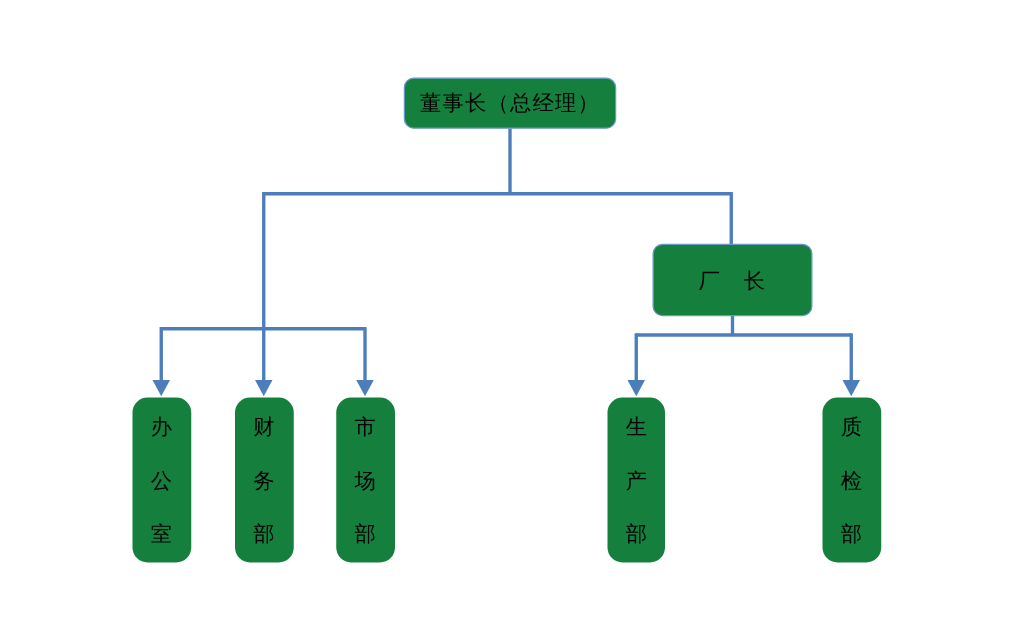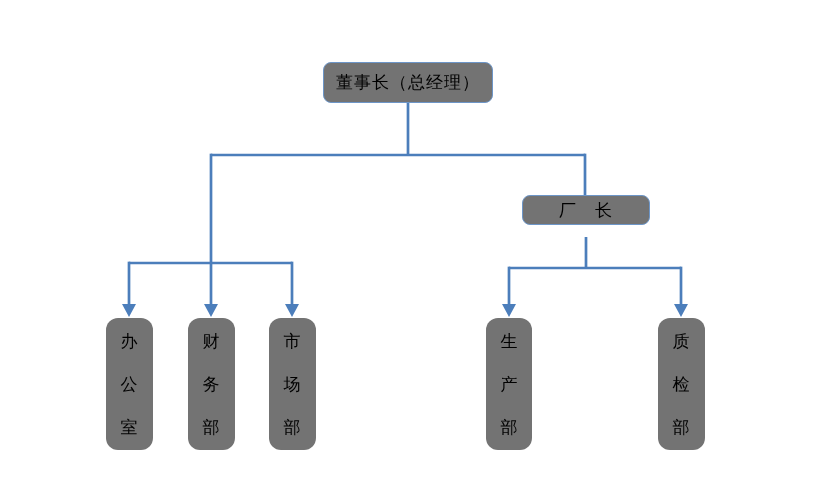--- a/index.html
+++ b/index.html
@@ -7,42 +7,42 @@
     position:relative;
     width:829px;height:501px;
     background:#ffffff;
     font-family:"Liberation Serif","DejaVu Serif",serif;
     overflow:hidden;
   }
   .connectors{position:absolute;left:0;top:0;width:829px;height:501px;}
   .node{
     position:absolute;
     box-sizing:border-box;
-    background:#737373;
+    background:#15803d;
     color:#000000;
     display:flex;
     align-items:center;
     justify-content:center;
     text-align:center;
   }
   .h-node{
     border:1.6px solid #6d96c8;
     border-radius:8px;
     font-size:17px;
     letter-spacing:1px;
   }
   .v-node{
     border:none;
     border-radius:12px;
     font-size:17px;
     line-height:43px;
     white-space:pre-line;
   }
   .node-chairman{left:323px;top:62px;width:170px;height:41px;}
-  .node-factory-director{left:522px;top:195px;width:128px;height:30px;}
+  .node-factory-director{left:522px;top:195px;width:128px;height:58px;}
   .node-office{left:105.5px;top:318px;width:47px;height:132px;}
   .node-finance{left:187.5px;top:318px;width:47px;height:132px;}
   .node-market{left:268.5px;top:318px;width:47px;height:132px;}
   .node-production{left:486px;top:318px;width:46px;height:132px;}
   .node-quality{left:657.5px;top:318px;width:47px;height:132px;}
 </style>
 </head>
 <body>
 
 <div class="canvas">

